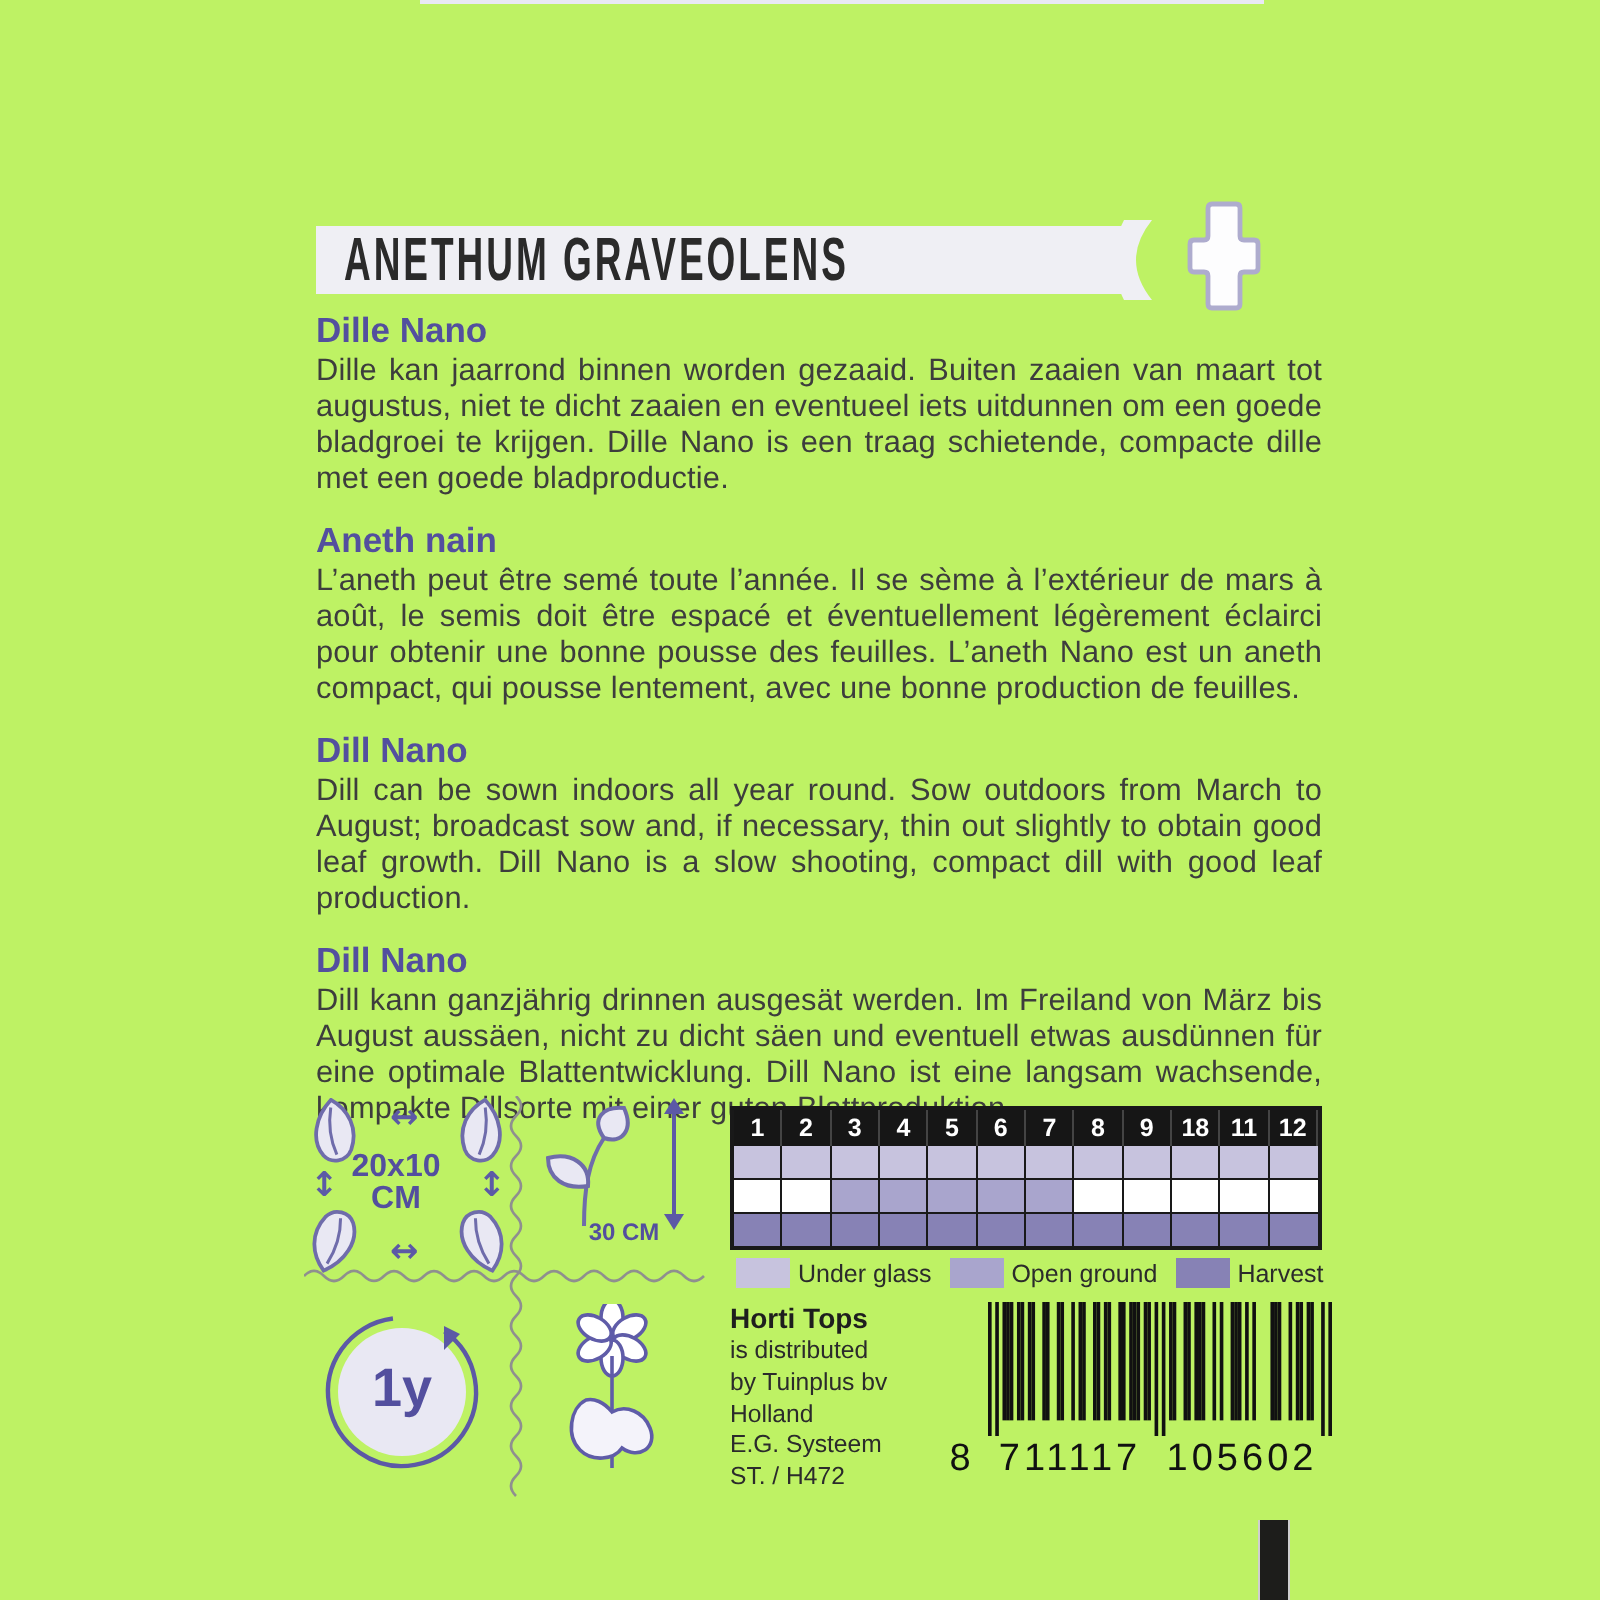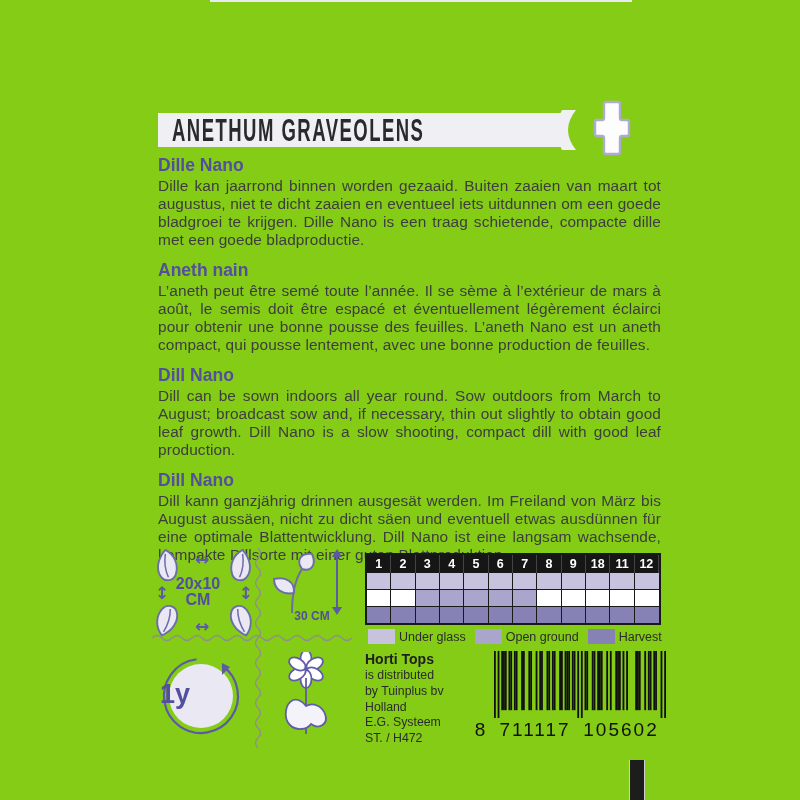--- a/index.html
+++ b/index.html
@@ -1,16 +1,16 @@
 <!DOCTYPE html>
 <html><head>
 <meta charset="utf-8">
 <style>
   html,body{margin:0;padding:0;background:#fff;}
-  #page{position:relative;width:800px;height:800px;background:#84cc16;overflow:hidden;
+  #page{position:relative;width:800px;height:800px;background:#bef264;overflow:hidden;
         font-family:"Liberation Sans",sans-serif;}
 
   .top-edge{position:absolute;left:210px;top:0;width:422px;height:2px;background:#e9e9f3;}
 
   
   .banner{position:absolute;left:158px;top:113px;width:404px;height:34px;background:#efeff4;}
   .banner-title{position:absolute;left:14px;top:2px;white-space:nowrap;color:#2a2a2a;
       font-size:25px;font-weight:bold;letter-spacing:2px;display:inline-block;
       transform:scale(0.74,1.22);transform-origin:left center;line-height:30px;}
   .banner-end{position:absolute;left:560px;top:110px;}
@@ -140,21 +140,21 @@
   <svg class="divider" style="left:252px;top:548px;" width="10" height="226">
     <use href="#wavyh" transform="rotate(90 5 5)"></use>
   </svg>
 
   <div class="box" style="left:160px;top:651px;width:82px;height:86px;">
     <svg width="82" height="86" viewBox="0 0 82 86">
       <circle cx="41" cy="45" r="32" fill="#e9e8f3"></circle>
       <circle cx="41" cy="45" r="37" fill="none" stroke="#5c59a6" stroke-width="2.2" stroke-dasharray="205 28" transform="rotate(-55 41 45)"></circle>
       <path d="M62 12 L70 16 L62 24 Z" fill="#5c59a6"></path>
     </svg>
-    <div style="position:absolute;left:0;top:28px;width:82px;text-align:left;
+    <div style="position:absolute;left:0;top:28px;width:82px;text-align:center;
          font-size:27px;font-weight:bold;color:#534f9e;">1y</div>
   </div>
 
   <div class="box" style="left:281px;top:652px;width:50px;height:84px;">
     <svg width="50" height="84" viewBox="0 0 50 84">
       <g stroke="#5f5ca8" stroke-width="1.8" fill="#ffffff">
         <ellipse cx="25" cy="7" rx="5.5" ry="9" transform="rotate(0 25 17)"></ellipse>
         <ellipse cx="25" cy="7" rx="5.5" ry="9" transform="rotate(60 25 17)"></ellipse>
         <ellipse cx="25" cy="7" rx="5.5" ry="9" transform="rotate(120 25 17)"></ellipse>
         <ellipse cx="25" cy="7" rx="5.5" ry="9" transform="rotate(180 25 17)"></ellipse>

